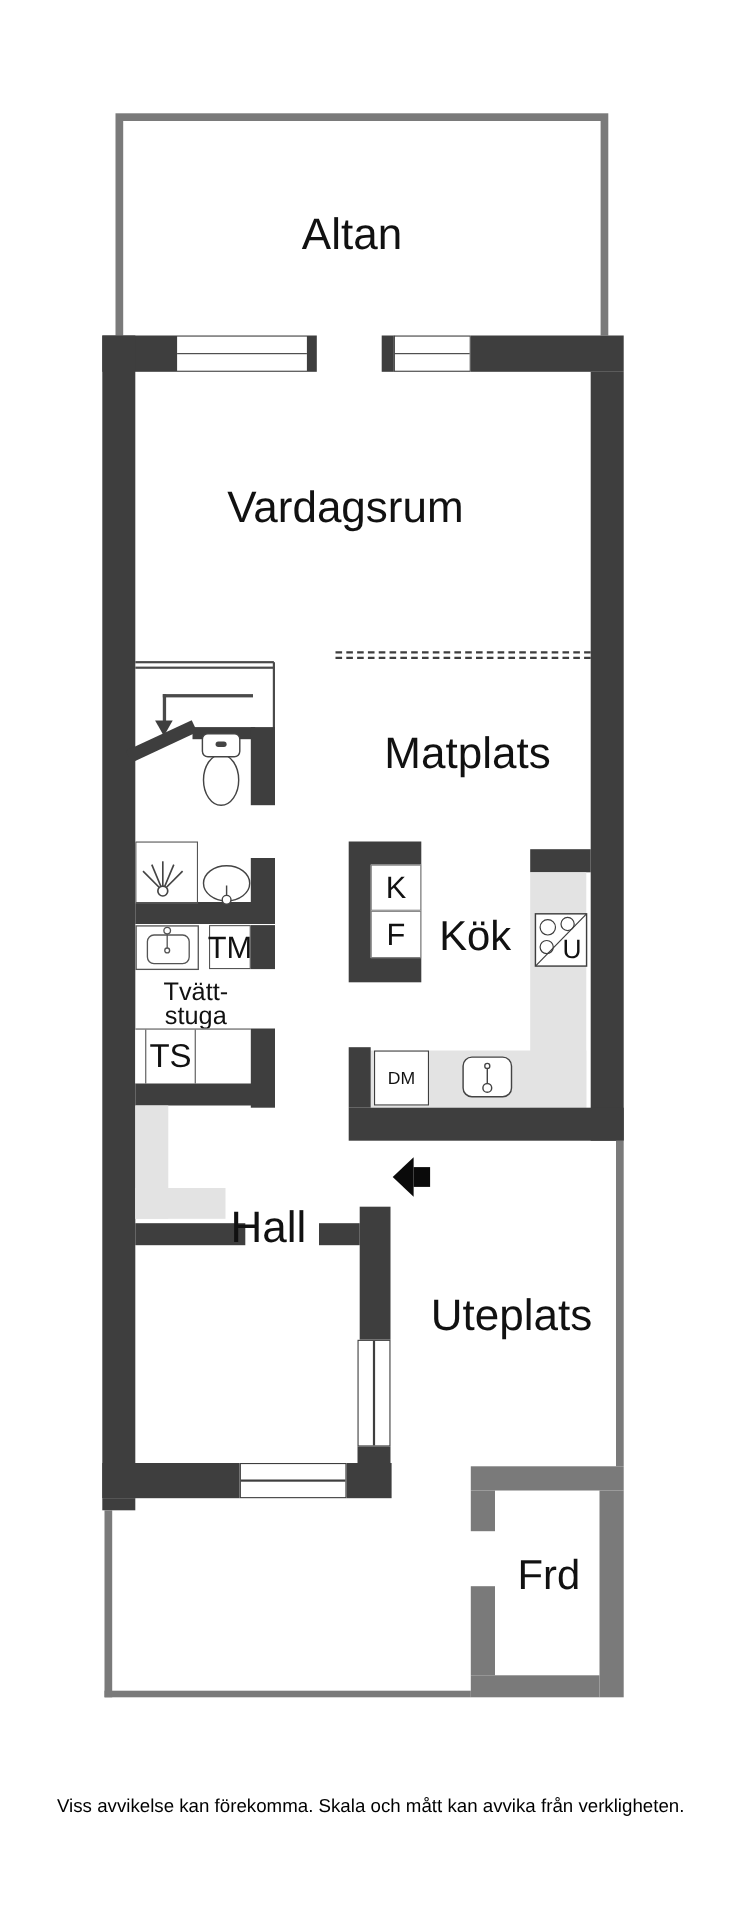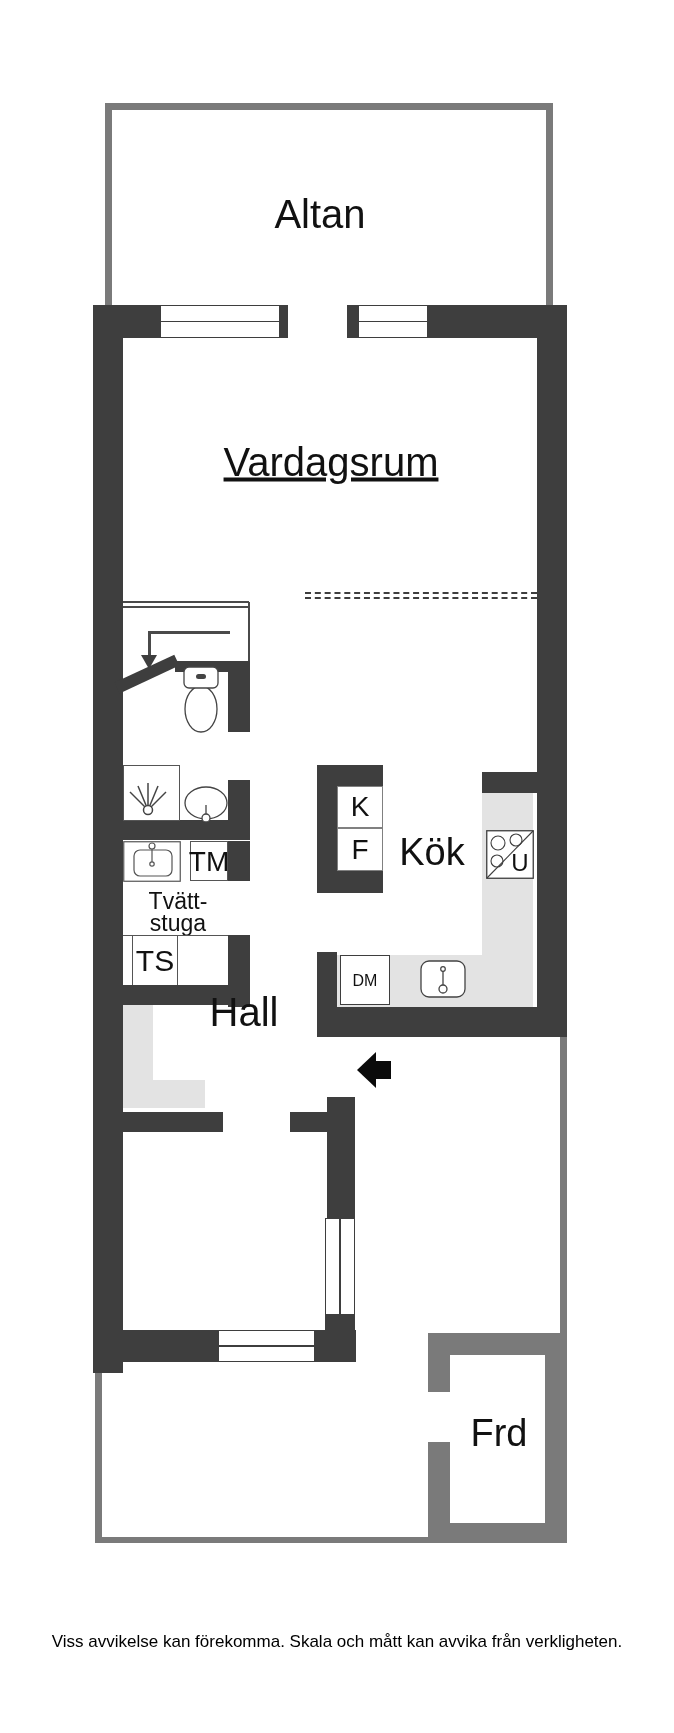--- a/index.html
+++ b/index.html
@@ -162,20 +162,22 @@
   <div class="w g" style="left:95px;top:1373px;width:7px;height:170px;"></div>
   <div class="w g" style="left:95px;top:1537px;width:333px;height:6px;"></div>
 
   <div class="w g" style="left:428px;top:1333px;width:139px;height:22px;"></div>
   <div class="w g" style="left:428px;top:1355px;width:22px;height:37px;"></div>
   <div class="w g" style="left:428px;top:1442px;width:22px;height:81px;"></div>
   <div class="w g" style="left:428px;top:1523px;width:117px;height:20px;"></div>
   <div class="w g" style="left:545px;top:1355px;width:22px;height:188px;"></div>
 
   <div class="rl" style="left:320px;top:214px;">Altan</div>
-  <div class="rl" style="left:331px;top:462px;text-decoration:underline;">Vardagsrum</div>
+  <div class="rl" style="left:314px;top:462px;">Vardagsrum</div>
+  <div class="rl" style="left:425px;top:686px;">Matplats</div>
   <div class="rl" style="left:432px;top:852px;font-size:38px;">Kök</div>
-  <div class="rl" style="left:244px;top:1012px;">Hall</div>
+  <div class="rl" style="left:244px;top:1117px;">Hall</div>
+  <div class="rl" style="left:465px;top:1197px;">Uteplats</div>
   <div class="rl" style="left:499px;top:1433px;font-size:38px;">Frd</div>
 
   <div class="disc" style="top:1632px;text-align:center;">Viss avvikelse kan förekomma. Skala och mått kan avvika från verkligheten.</div>
 
 </div>
 
 </body></html>

